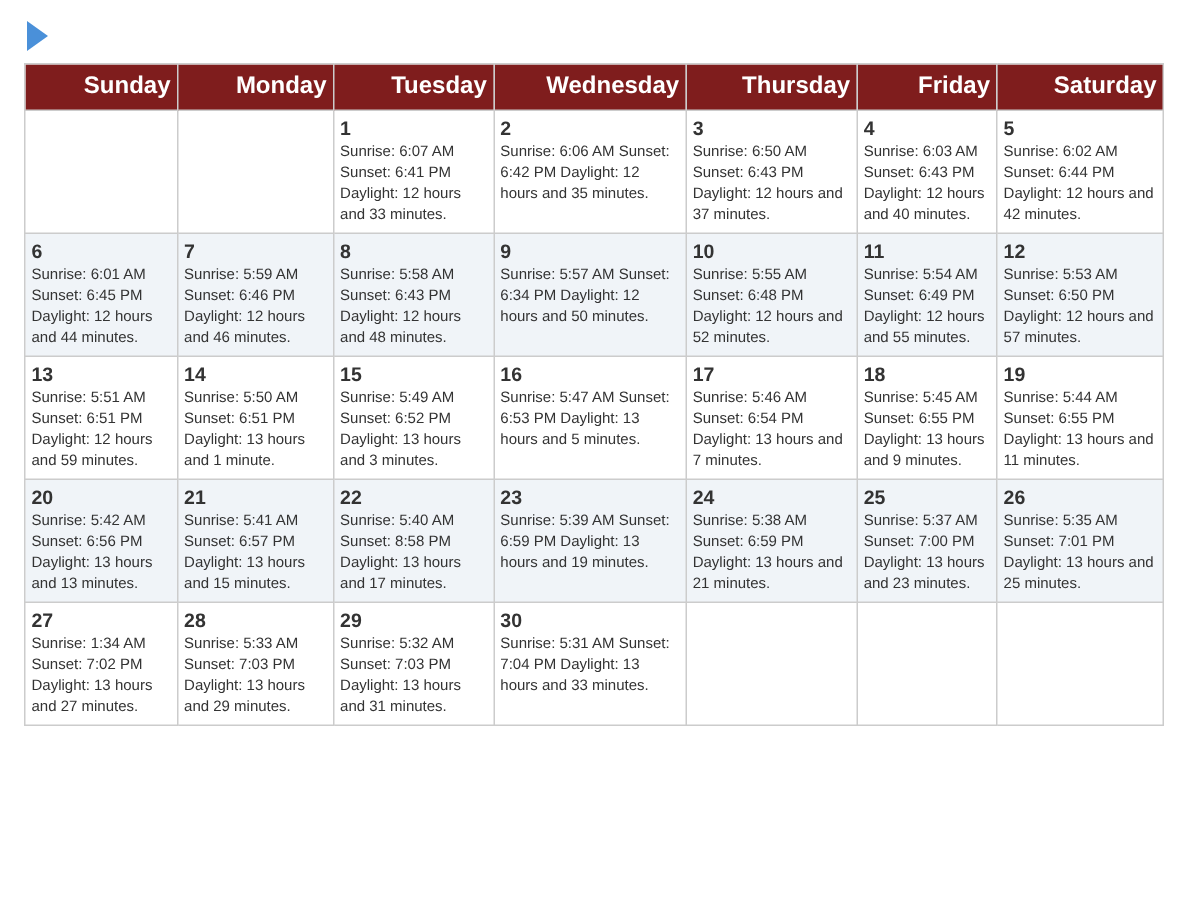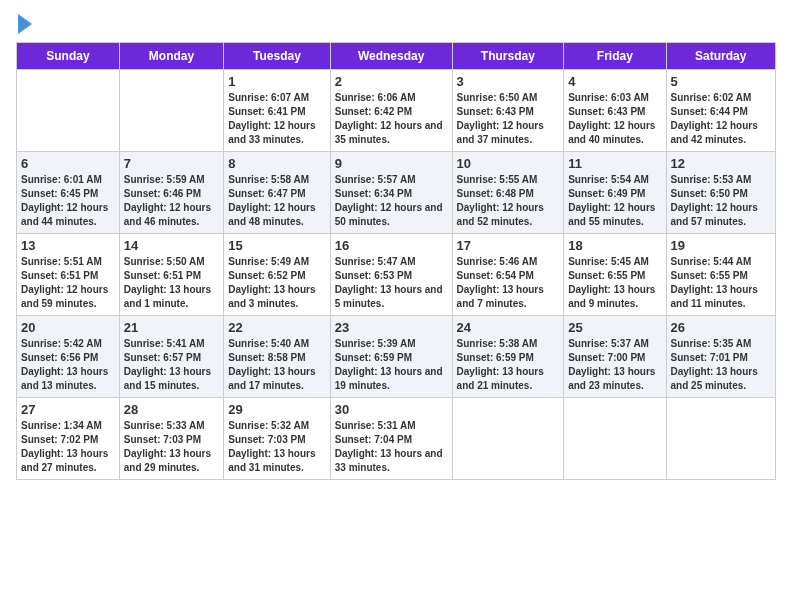--- a/index.html
+++ b/index.html
@@ -56,25 +56,25 @@
     .title-location {
       font-size: 14px;
       color: #333;
     }
     table {
       width: 100%;
       border-collapse: collapse;
       font-size: 11px;
     }
     thead tr th {
-      background-color: #6d28d9;
+      background-color: #7f1d1d;
       color: #fff;
       padding: 6px 4px;
-      text-align: center;
-      font-size: 12px;
+      text-align: right;
+      font-size: 16px;
       font-weight: bold;
       border: 1px solid #ccc;
     }
     tbody tr td {
       border: 1px solid #ccc;
       vertical-align: top;
       padding: 4px 4px;
       min-height: 70px;
       height: 80px;
     }
@@ -82,21 +82,20 @@
       font-size: 13px;
       font-weight: bold;
       color: #333;
       display: block;
       margin-bottom: 2px;
     }
     .day-info {
       font-size: 10px;
       color: #333;
       line-height: 1.4;
-      font-weight: bold;
     }
     .empty-cell {
       background: #f9f9f9;
     }
     tbody tr:nth-child(odd) td {
       background-color: #fff;
     }
     tbody tr:nth-child(even) td {
       background-color: #f0f4f8;
     }
@@ -174,21 +173,21 @@
         </td>
         <td>
           <span class="day-num">7</span>
           <div class="day-info">Sunrise: 5:59 AM
 Sunset: 6:46 PM
 Daylight: 12 hours and 46 minutes.</div>
         </td>
         <td>
           <span class="day-num">8</span>
           <div class="day-info">Sunrise: 5:58 AM
-Sunset: 6:47 PM
+Sunset: 6:43 PM
 Daylight: 12 hours and 48 minutes.</div>
         </td>
         <td>
           <span class="day-num">9</span>
           <div class="day-info">Sunrise: 5:57 AM
 Sunset: 6:34 PM
 Daylight: 12 hours and 50 minutes.</div>
         </td>
         <td>
           <span class="day-num">10</span>

